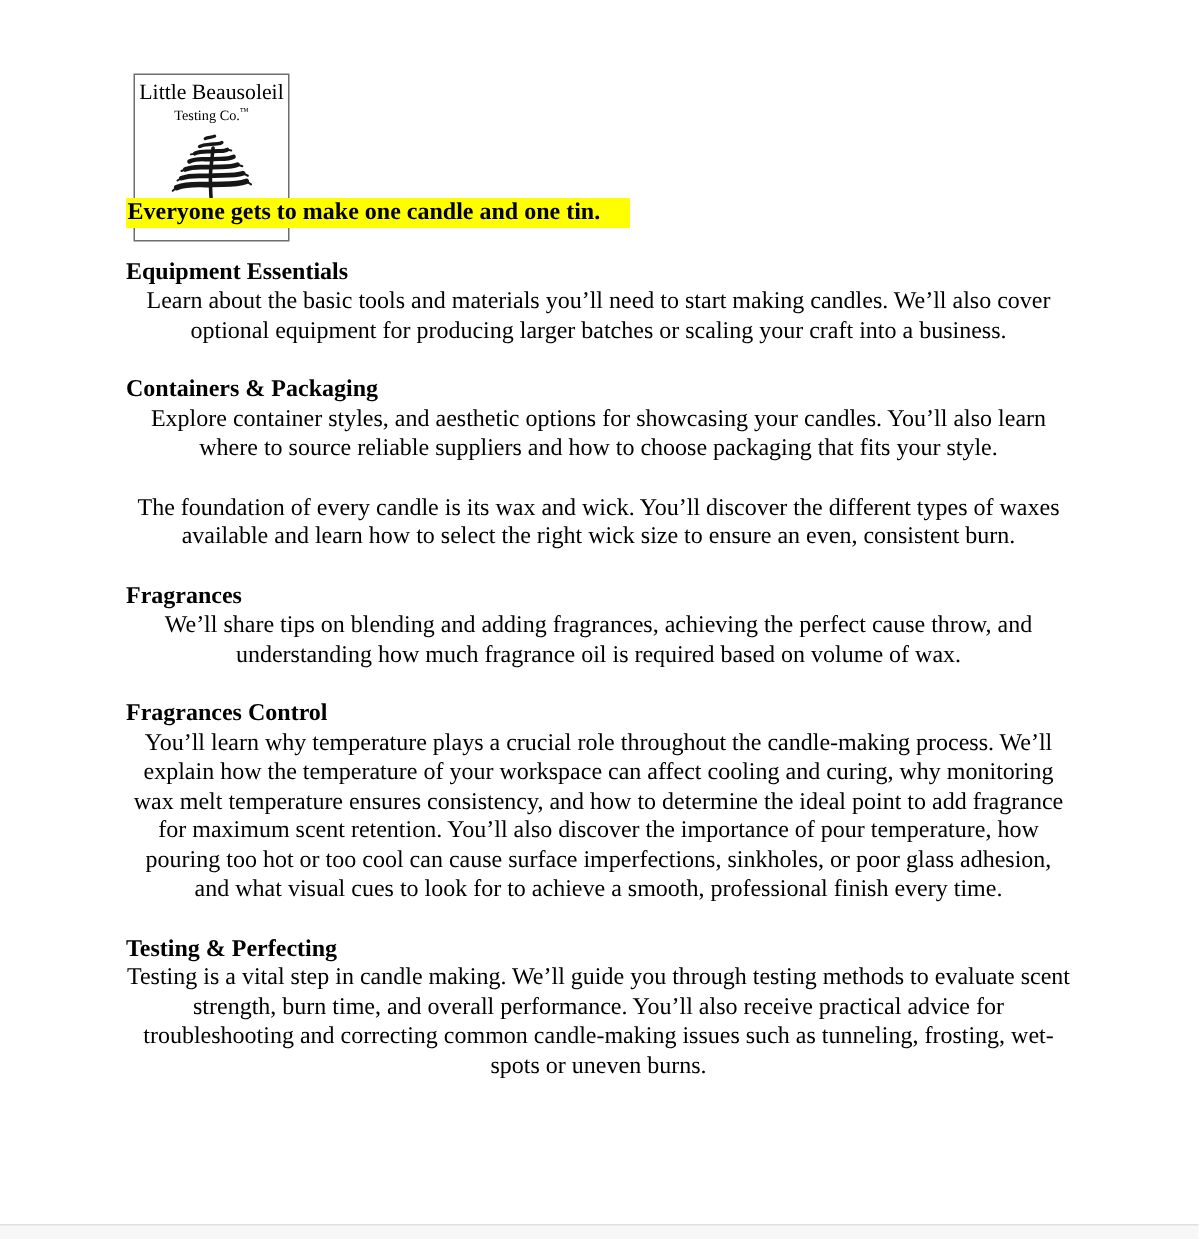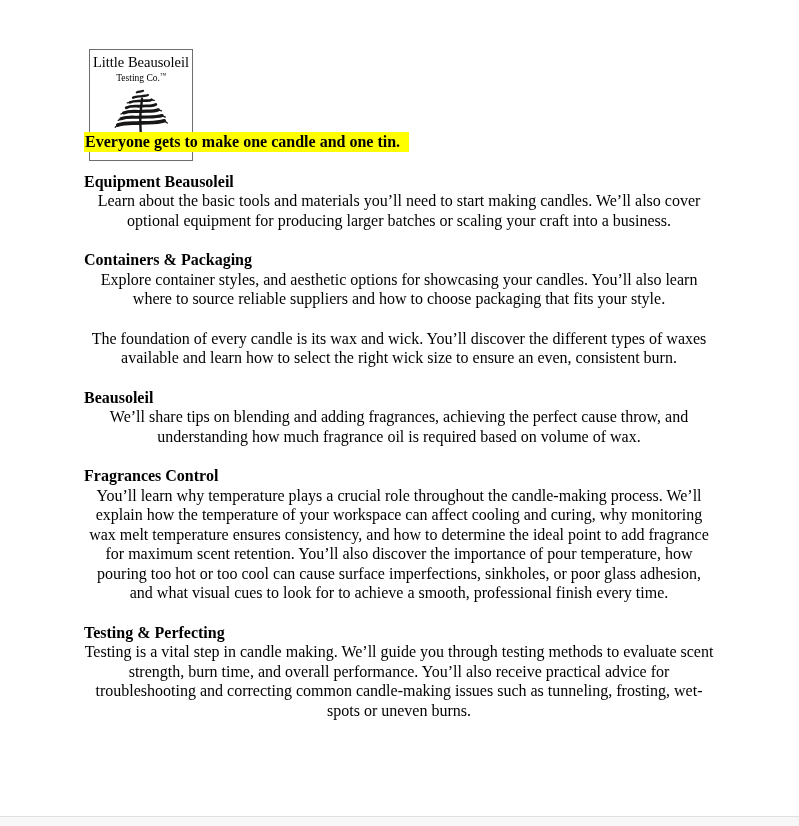--- a/index.html
+++ b/index.html
@@ -49,21 +49,21 @@
     left: 84px;
     top: 132px;
     width: 630px;
     font-size: 16px;
     line-height: 19.5px;
   }
   .hl {
     display: inline;
     background: #ffff00;
     font-weight: bold;
-    padding: 1px 9px 2px 1px;
+    padding: 1px 20px 2px 1px;
   }
   .section { margin-top: 20px; }
   .section h2 {
     font-size: 16px;
     font-weight: bold;
     margin: 0;
     line-height: 19.5px;
   }
   .section p { margin: 0; text-align: center; }
   .page-edge {
@@ -102,35 +102,35 @@
     </g>
   </svg>
 </div>
 
 <div class="content">
   <div>
     <span class="hl">Everyone gets to make one candle and one tin.</span>
   </div>
 
   <div class="section">
-    <h2>Equipment Beausoleil</h2>
+    <h2>Equipment Essentials</h2>
     <p>Learn about the basic tools and materials you’ll need to start making candles. We’ll also cover optional equipment for producing larger batches or scaling your craft into a business.</p>
   </div>
 
   <div class="section">
     <h2>Containers &amp; Packaging</h2>
     <p>Explore container styles, and aesthetic options for showcasing your candles. You’ll also learn where to source reliable suppliers and how to choose packaging that fits your style.</p>
   </div>
 
   <div class="section">
     <p>The foundation of every candle is its wax and wick. You’ll discover the different types of waxes available and learn how to select the right wick size to ensure an even, consistent burn.</p>
   </div>
 
   <div class="section">
-    <h2>Beausoleil</h2>
+    <h2>Fragrances</h2>
     <p>We’ll share tips on blending and adding fragrances, achieving the perfect cause throw, and understanding how much fragrance oil is required based on volume of wax.</p>
   </div>
 
   <div class="section">
     <h2>Fragrances Control</h2>
     <p>You’ll learn why temperature plays a crucial role throughout the candle-making process. We’ll explain how the temperature of your workspace can affect cooling and curing, why monitoring wax melt temperature ensures consistency, and how to determine the ideal point to add fragrance for maximum scent retention. You’ll also discover the importance of pour temperature, how pouring too hot or too cool can cause surface imperfections, sinkholes, or poor glass adhesion, and what visual cues to look for to achieve a smooth, professional finish every time.</p>
   </div>
 
   <div class="section">
     <h2>Testing &amp; Perfecting</h2>

